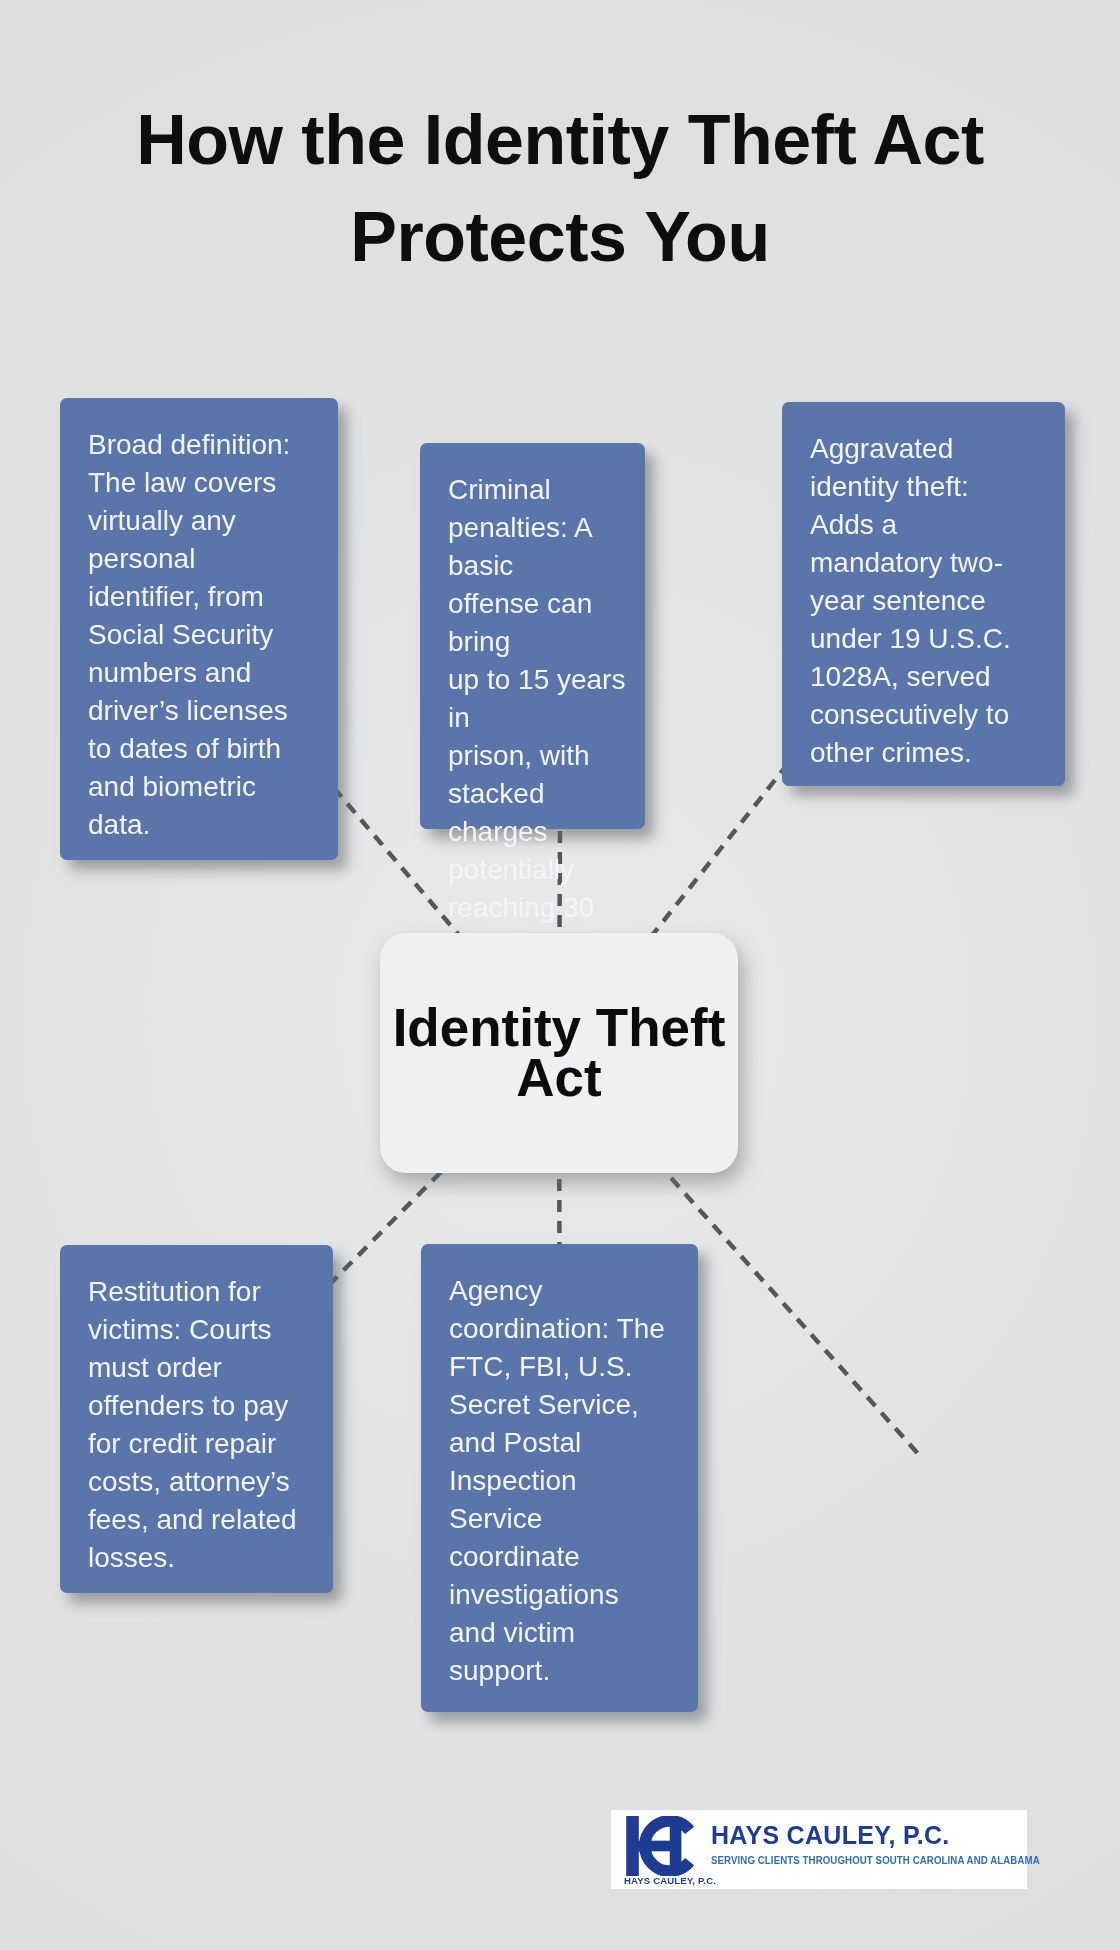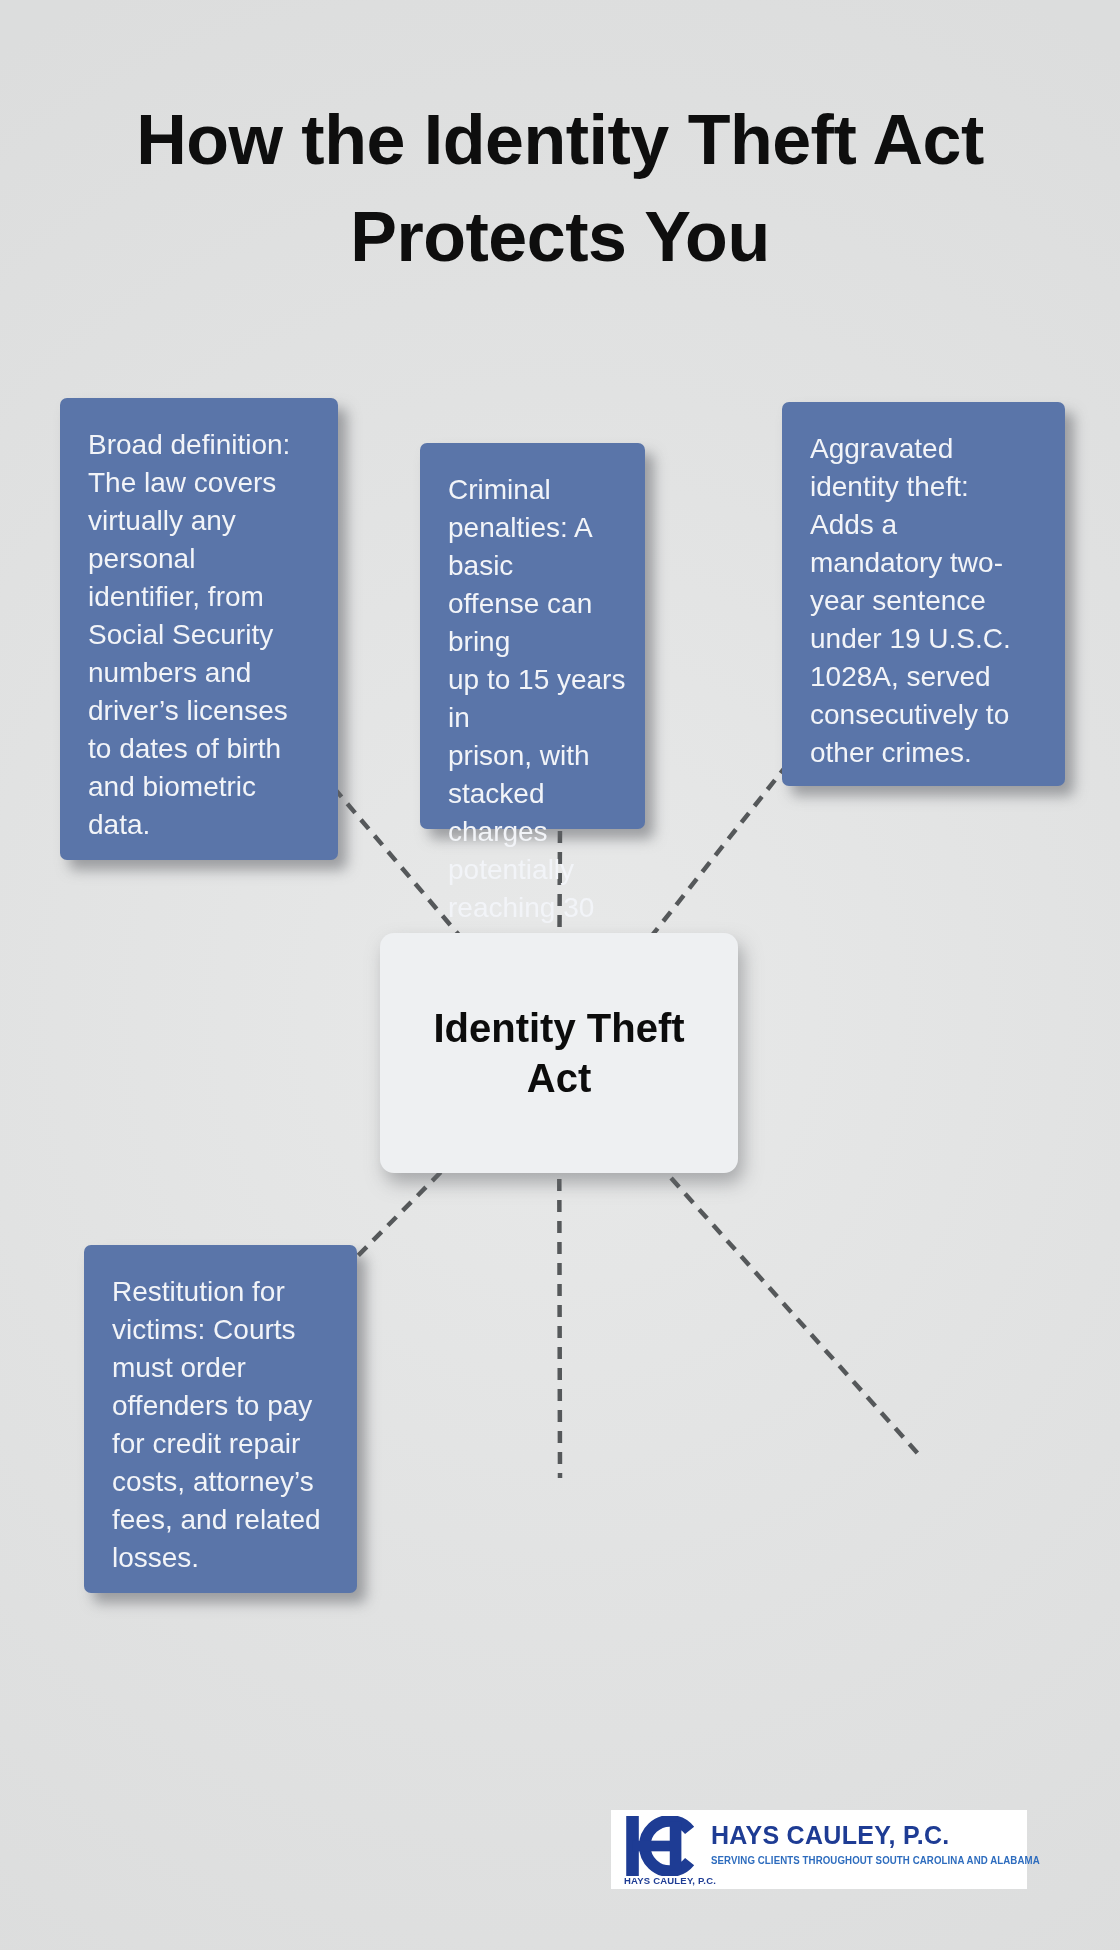--- a/index.html
+++ b/index.html
@@ -41,33 +41,33 @@
     line-height:38px;
     padding:28px 18px 24px 28px;
     box-sizing:border-box;
     white-space:pre-line;
     box-shadow:9px 10px 13px rgba(98,101,105,0.55);
     z-index:3;
   }
   .n1{left:60px;  top:398px;  width:278px; height:462px;}
   .n2{left:420px; top:400px;  width:225px; height:386px;margin-top:43px;}
   .n3{left:782px; top:402px;  width:283px; height:384px;}
-  .n4{left:60px;  top:1245px; width:273px; height:348px;margin-left:24px;}
+  .n4{left:60px;  top:1245px; width:273px; height:348px;}
   .n5{left:421px; top:1244px; width:277px; height:468px;}
   .n6{left:780px; top:1245px; width:283px; height:426px;}
   .center-node{
     position:absolute;
     left:380px; top:933px; width:358px; height:240px;
     background:#eef0f2;
-    border-radius:14px;
+    border-radius:26px;
     box-shadow:5px 10px 18px rgba(105,108,112,0.5);
     display:flex;align-items:center;justify-content:center;
     text-align:center;
     font-weight:700;
-    font-size:40px;
+    font-size:53px;
     line-height:50px;
     color:#0c0c0c;
     white-space:pre-line;
     z-index:4;
   }
   .logo{
     position:absolute;
     left:611px; top:1810px; width:416px; height:79px;
     background:#ffffff;
     z-index:3;
@@ -140,20 +140,31 @@
 consecutively to
 other crimes.</div>
   <div class="node n4">Restitution for
 victims: Courts
 must order
 offenders to pay
 for credit repair
 costs, attorney’s
 fees, and related
 losses.</div>
+  <div class="node n5">Agency
+coordination: The
+FTC, FBI, U.S.
+Secret Service,
+and Postal
+Inspection
+Service
+coordinate
+investigations
+and victim
+support.</div>
 
   <div class="center-node">Identity Theft
 Act</div>
 
   <div class="logo">
     <svg class="logo-mark" viewBox="0 0 76 62" xmlns="http://www.w3.org/2000/svg" aria-hidden="true">
       <rect x="0" y="0" width="13" height="62" fill="#1e3c94"></rect>
       <path d="M 65.5 14.8 A 26 26 0 1 0 65.5 47.2" fill="none" stroke="#1e3c94" stroke-width="12"></path>
       <rect x="6" y="25.5" width="45" height="11" fill="#1e3c94"></rect>
       <rect x="45" y="6" width="12" height="50" fill="#1e3c94"></rect>

